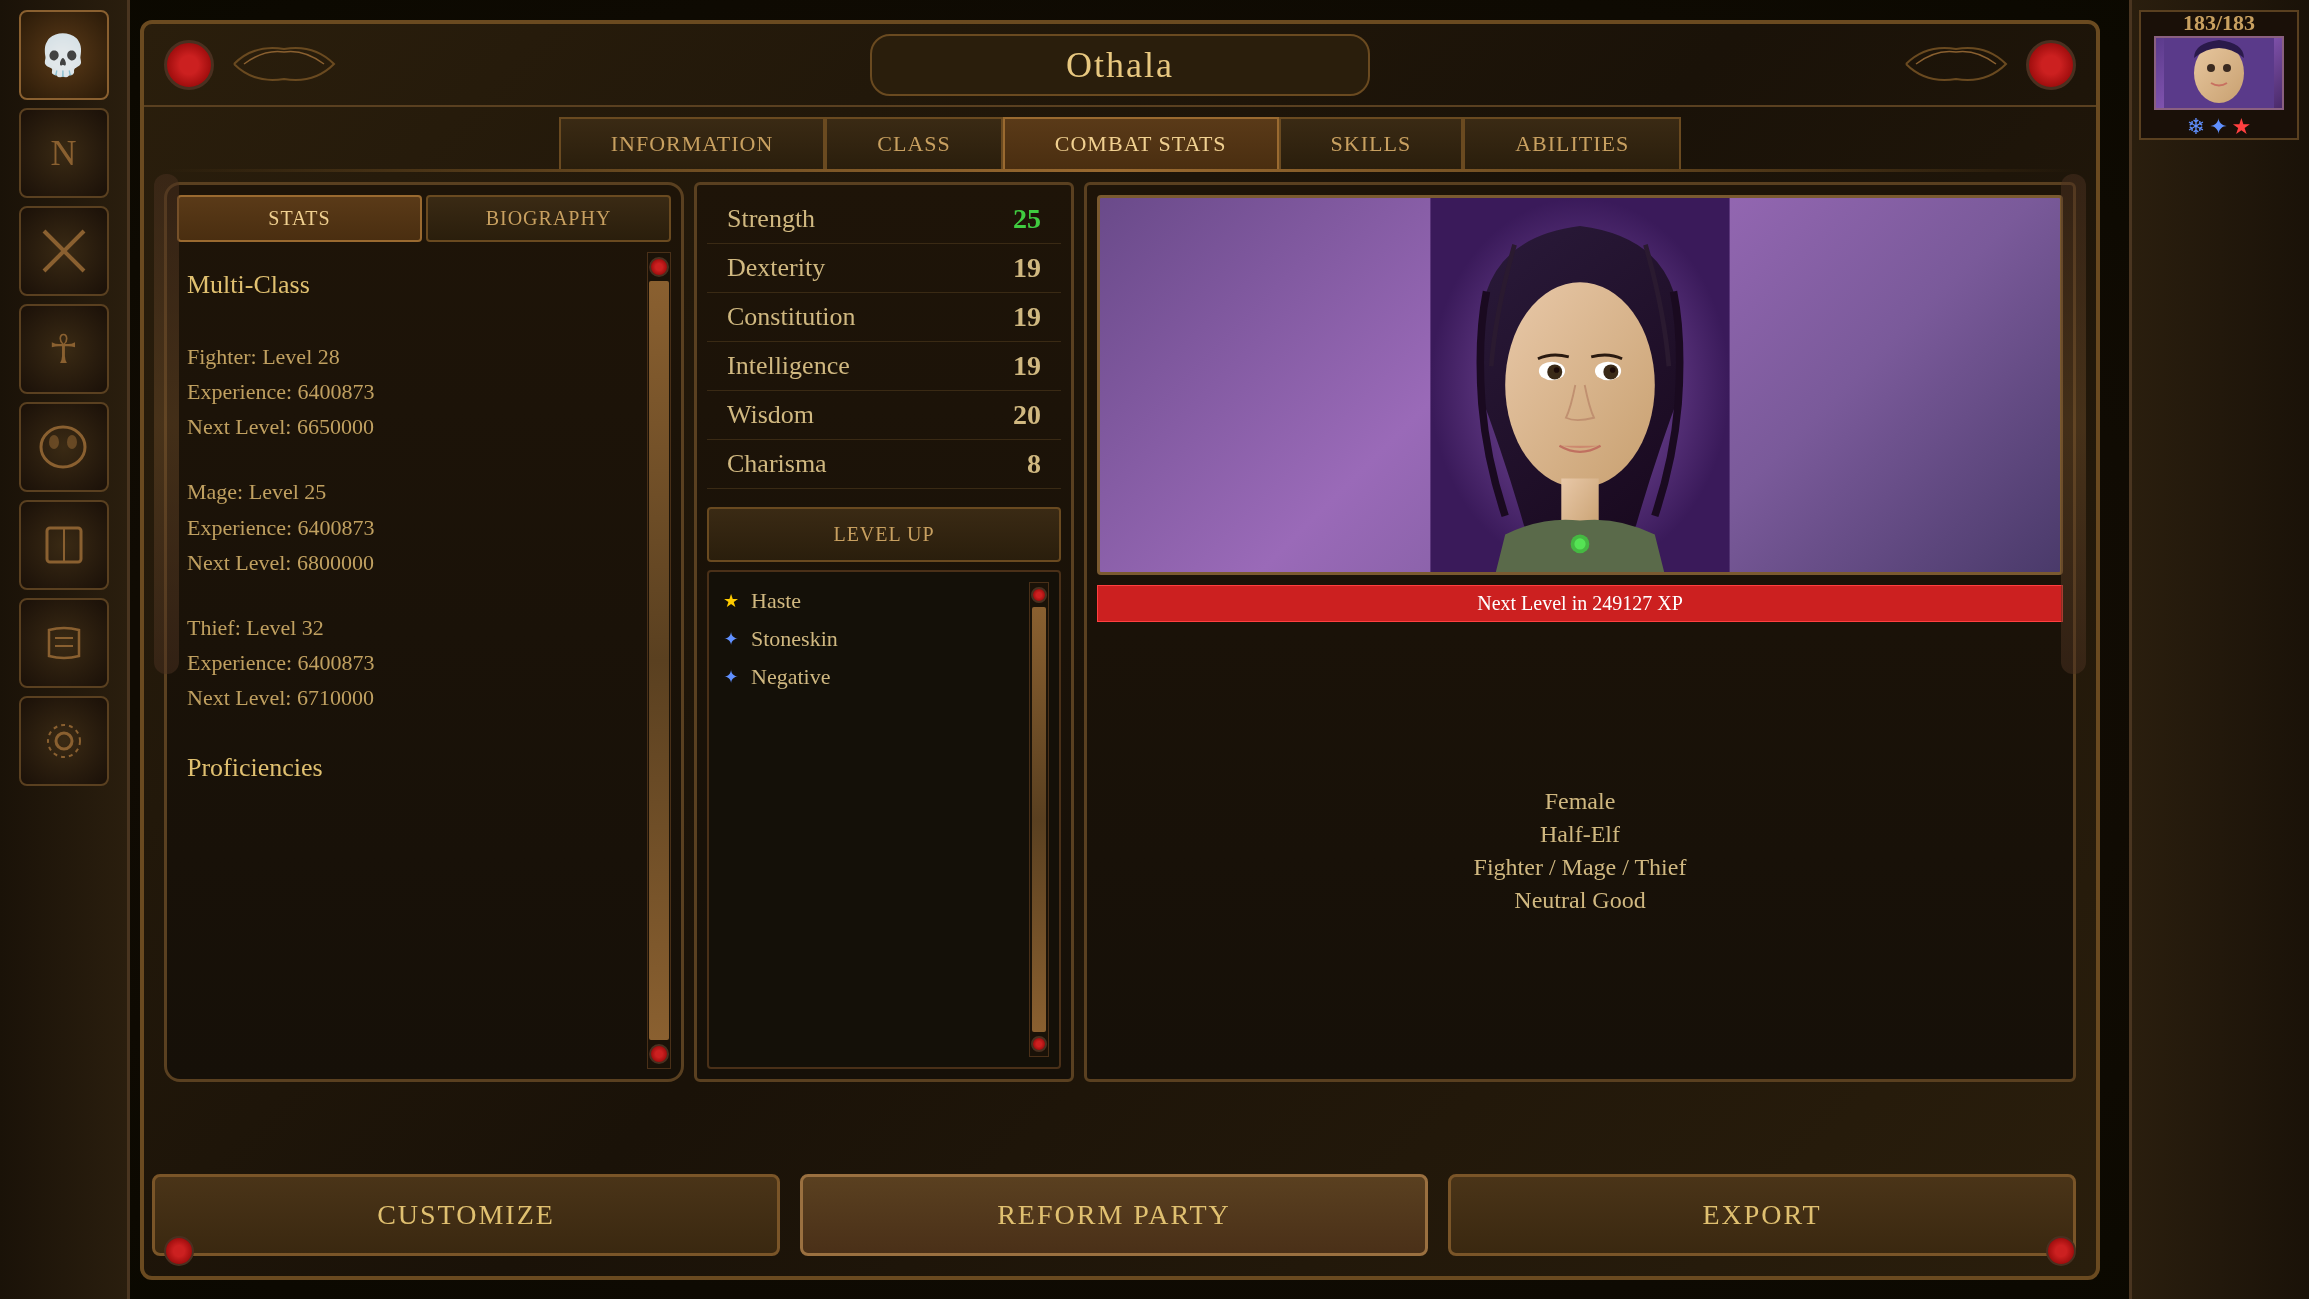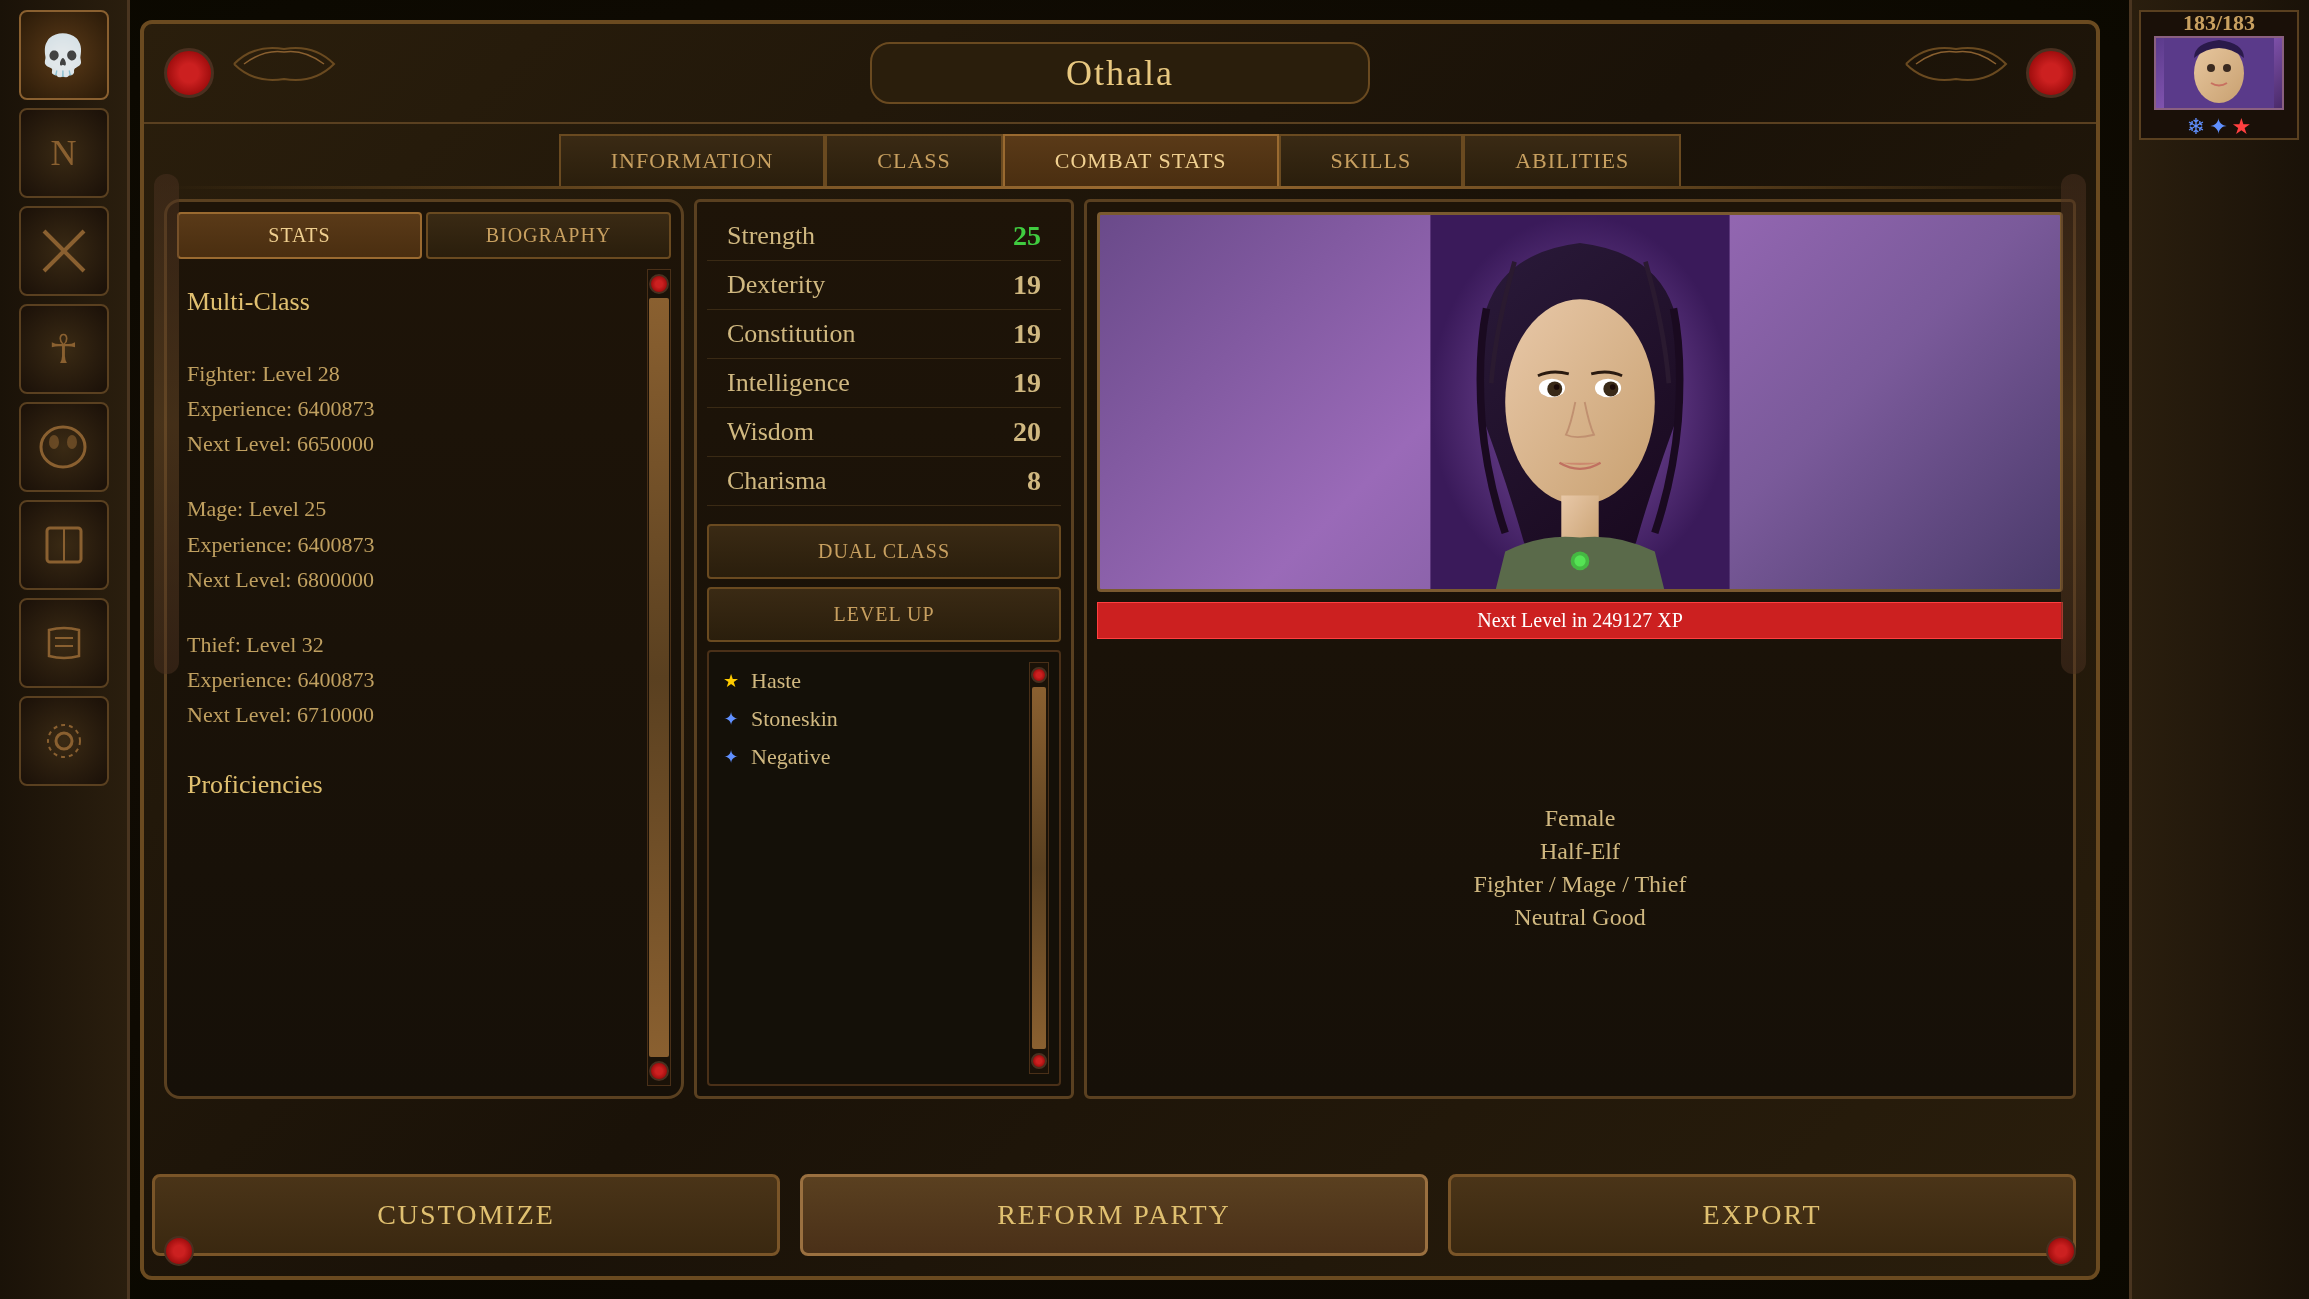--- a/index.html
+++ b/index.html
@@ -107,21 +107,21 @@
       width: 1960px;
       height: 1260px;
       background: linear-gradient(135deg, #2a1e0c 0%, #1a1208 50%, #2a1e0c 100%);
       border: 4px solid #6a4a20;
       border-radius: 12px;
     }
 
     
     .title-bar {
       position: relative;
-      height: 100px;
+      height: 83px;
       display: flex;
       align-items: center;
       justify-content: center;
       border-bottom: 2px solid #5a4020;
     }
 
     .title-bar-gem-left {
       position: absolute;
       left: 20px;
       width: 50px;
@@ -645,21 +645,20 @@
           <span class="ability-name">Wisdom</span>
           <span class="ability-value">20</span>
         </div>
         <div class="ability-row">
           <span class="ability-name">Charisma</span>
           <span class="ability-value">8</span>
         </div>
       </div>
 
       <div class="buttons-section">
-        <div class="action-btn">DUAL CLASS</div>
         <div class="action-btn">LEVEL UP</div>
       </div>
 
       <div class="effects-panel" style="position:relative;flex:1;">
         <div class="scrollbar-area" style="height:100%;">
           <div style="flex:1;overflow:hidden;">
             <div class="effect-item">
               <span class="effect-icon" style="color:#ffcc00;">★</span>
               <span>Haste</span>
             </div>

